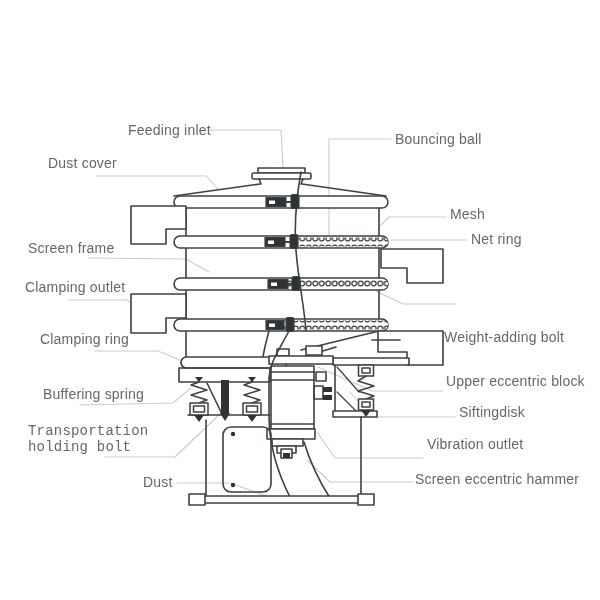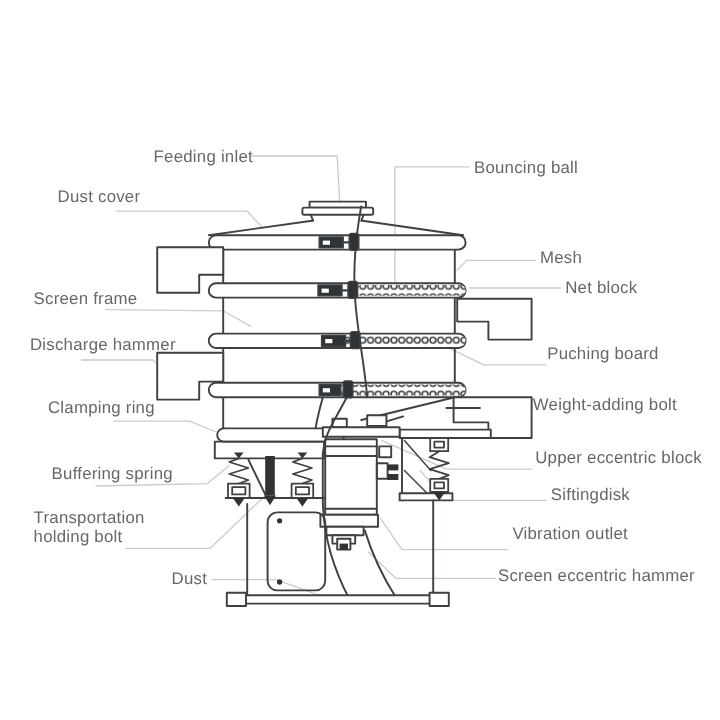--- a/index.html
+++ b/index.html
@@ -5,21 +5,21 @@
   html,body{margin:0;padding:0;background:#ffffff;}
   #canvas{
     position:relative;width:600px;height:600px;background:#ffffff;
     font-family:"Liberation Sans", sans-serif;overflow:hidden;
   }
   #machine-svg{position:absolute;left:0;top:0;width:600px;height:600px;}
   .lbl{
     position:absolute;font-size:14px;color:#63686b;letter-spacing:.2px;
     white-space:nowrap;line-height:16px;
   }
-  .lbl.wrap{white-space:normal;width:122px;}
+  .lbl.wrap{white-space:normal;width:122px;font-family:Liberation Mono, monospace;}
 </style>
 </head>
 <body>
 
 <div id="canvas">
 
   <svg id="machine-svg" viewBox="0 0 600 600" xmlns="http://www.w3.org/2000/svg" fill="none" stroke-linecap="round" stroke-linejoin="round">
 
     <defs>
       <pattern id="chain" width="6.5" height="9" patternUnits="userSpaceOnUse">
@@ -191,24 +191,23 @@
         <rect x="189" y="494" width="16" height="11" fill="#ffffff"></rect>
         <rect x="358" y="494" width="16" height="11" fill="#ffffff"></rect>
       </g>
     </g>
   </svg>
 
   <div class="lbl" style="left:128px;top:122px">Feeding inlet</div>
   <div class="lbl" style="left:395px;top:131px">Bouncing ball</div>
   <div class="lbl" style="left:48px;top:155px">Dust cover</div>
   <div class="lbl" style="left:450px;top:206px">Mesh</div>
-  <div class="lbl" style="left:471px;top:231px">Net block</div>
+  <div class="lbl" style="left:471px;top:231px">Net ring</div>
   <div class="lbl" style="left:28px;top:240px">Screen frame</div>
-  <div class="lbl" style="left:25px;top:279px">Discharge hammer</div>
-  <div class="lbl" style="left:456px;top:286px">Puching board</div>
+  <div class="lbl" style="left:25px;top:279px">Clamping outlet</div>
   <div class="lbl" style="left:40px;top:331px">Clamping ring</div>
   <div class="lbl" style="left:444px;top:329px">Weight-adding bolt</div>
   <div class="lbl" style="left:446px;top:373px">Upper eccentric block</div>
   <div class="lbl" style="left:43px;top:386px">Buffering spring</div>
   <div class="lbl" style="left:459px;top:404px">Siftingdisk</div>
   <div class="lbl wrap" style="left:28px;top:423px">Transportation holding bolt</div>
   <div class="lbl" style="left:427px;top:436px">Vibration outlet</div>
   <div class="lbl" style="left:143px;top:474px">Dust</div>
   <div class="lbl" style="left:415px;top:471px">Screen eccentric hammer</div>
 

